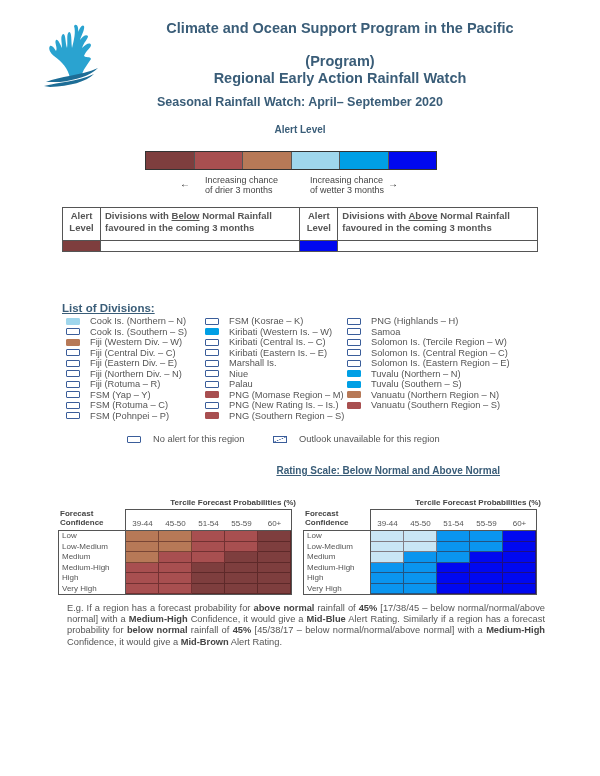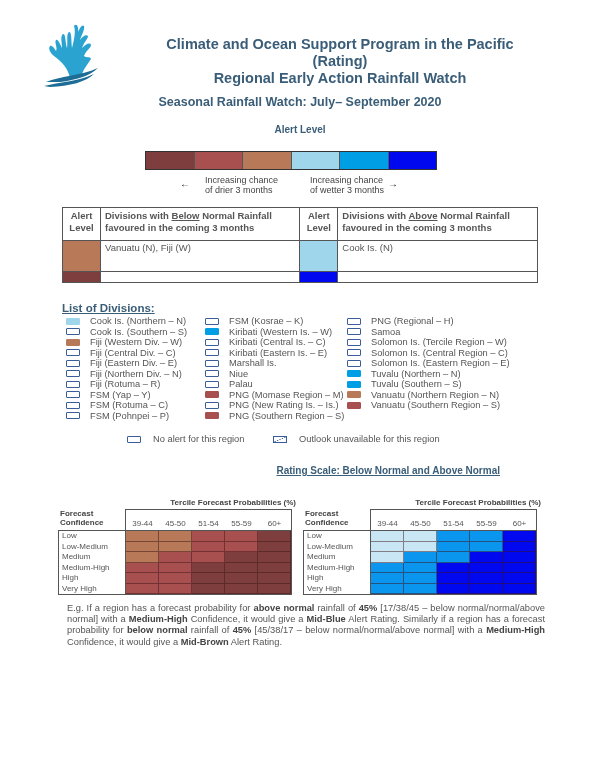--- a/index.html
+++ b/index.html
@@ -3,21 +3,21 @@
 <meta charset="utf-8">
 <style>
   * { box-sizing: border-box; margin: 0; padding: 0; }
   html, body { width: 600px; height: 776px; background: #ffffff; overflow: hidden; }
   body { position: relative; font-family: "Liberation Sans", sans-serif; color: #5a5a5a; }
   .abs { position: absolute; }
 
   
   #logo { left: 40px; top: 18px; width: 72px; height: 72px; }
   .title { left: 120px; width: 440px; text-align: center; color: #3a5d78; font-weight: bold; font-size: 14.5px; line-height: 17px; }
-  #title-1 { top: 36px; }
+  #title-1 { top: 20px; }
   #title-2 { top: 53px; }
   #title-3 { top: 70px; }
   #subtitle { left: 100px; width: 400px; top: 95px; text-align: center; color: #3a5d78; font-weight: bold; font-size: 12.5px; }
 
   #alert-level-label { left: 200px; width: 200px; top: 124px; text-align: center; color: #3a5d78; font-weight: bold; font-size: 10px; }
   #alert-bar { left: 145px; top: 151px; width: 292px; height: 19px; display: flex; border: 1px solid #333; }
   #alert-bar .seg { flex: 1; height: 100%; border-right: 1px solid #555; }
   #alert-bar .seg:last-child { border-right: none; }
 
   .arrow-note { font-size: 9px; color: #444; line-height: 10px; }
@@ -76,23 +76,23 @@
 
 <svg id="logo" class="abs" viewBox="0 0 72 72">
   <g fill="#2aa3d0">
     <path d="M30 60 C28 50 22 44 14 38 C10 35 8 30 10 28 C12 27 14 30 16 33 C18 30 14 24 16 22 C18 21 20 26 22 30 C22 24 20 18 23 16 C26 16 25 24 27 30 C28 24 26 16 29 14 C32 14 31 22 32 30 C34 22 36 14 34 8 C36 5 39 8 38 14 C40 10 42 6 44 8 C45 11 42 16 40 22 C43 18 46 16 48 18 C48 21 44 24 42 30 C46 26 50 24 51 27 C51 30 46 32 44 38 C46 40 50 38 51 41 C48 46 44 50 42 56 Z"></path>
     <path d="M6 64 C20 58 40 58 58 50 C50 58 36 62 20 64 Z" fill="#1d6d96"></path>
     <path d="M4 68 C20 64 36 64 54 56 C46 64 30 68 10 69 Z" fill="#1d6d96"></path>
   </g>
 </svg>
 
 <div id="title-1" class="abs title">Climate and Ocean Support Program in the Pacific</div>
-<div id="title-2" class="abs title">(Rating)</div>
+<div id="title-2" class="abs title">(Program)</div>
 <div id="title-3" class="abs title">Regional Early Action Rainfall Watch</div>
-<div id="subtitle" class="abs">Seasonal Rainfall Watch: July– September 2020</div>
+<div id="subtitle" class="abs">Seasonal Rainfall Watch: April– September 2020</div>
 
 <div id="alert-level-label" class="abs">Alert Level</div>
 <div id="alert-bar" class="abs">
   <div class="seg" style="background: rgb(126, 62, 62);"></div>
   <div class="seg" style="background: rgb(168, 79, 80);"></div>
   <div class="seg" style="background: rgb(183, 121, 87);"></div>
   <div class="seg" style="background: rgb(159, 214, 236);"></div>
   <div class="seg" style="background: rgb(0, 159, 229);"></div>
   <div class="seg" style="background: rgb(0, 8, 240);"></div>
 </div>
@@ -108,26 +108,20 @@
 </div>
 <div id="wetter-arrow" class="abs">→</div>
 
 <table id="summary-table" class="abs">
   <tbody>
       <tr>
     <th class="lvl">Alert Level</th>
     <th><span>Divisions with </span><u>Below</u><span> Normal Rainfall favoured in the coming 3 months</span></th>
     <th class="lvl">Alert Level</th>
     <th><span>Divisions with </span><u>Above</u><span> Normal Rainfall favoured in the coming 3 months</span></th>
-  </tr>
-  <tr class="r1">
-    <td class="sw" style="background: rgb(183, 121, 87);"></td>
-    <td class="desc">Vanuatu (N), Fiji (W)</td>
-    <td class="sw" style="background: rgb(159, 214, 236);"></td>
-    <td class="desc">Cook Is. (N)</td>
   </tr>
   <tr class="r3">
     <td class="sw" style="background: rgb(126, 62, 62);"></td>
     <td class="desc"></td>
     <td class="sw" style="background: rgb(0, 8, 240);"></td>
     <td class="desc"></td>
   </tr>
 </tbody>
   </table>
 
@@ -212,21 +206,21 @@
       <span>PNG (New Rating Is. – Is.)</span>
     </div>
     <div class="div-item">
       <span class="box" style="background: rgb(168, 79, 80); border-color: rgb(168, 79, 80);"></span>
       <span>PNG (Southern Region – S)</span>
     </div>
   </div>
 <div id="div-col-3" class="abs div-col">
     <div class="div-item">
       <span class="box"></span>
-      <span>PNG (Regional – H)</span>
+      <span>PNG (Highlands – H)</span>
     </div>
     <div class="div-item">
       <span class="box"></span>
       <span>Samoa</span>
     </div>
     <div class="div-item">
       <span class="box"></span>
       <span>Solomon Is. (Tercile Region – W)</span>
     </div>
     <div class="div-item">

